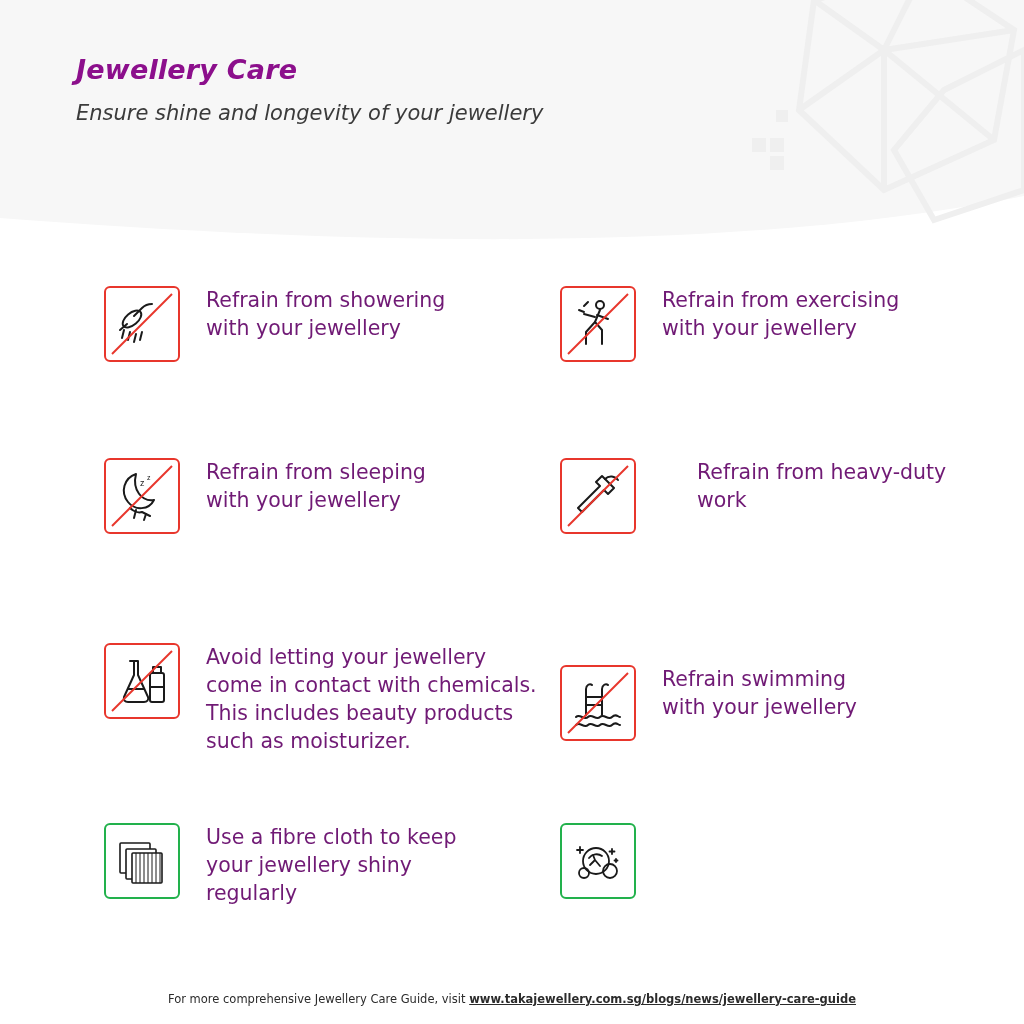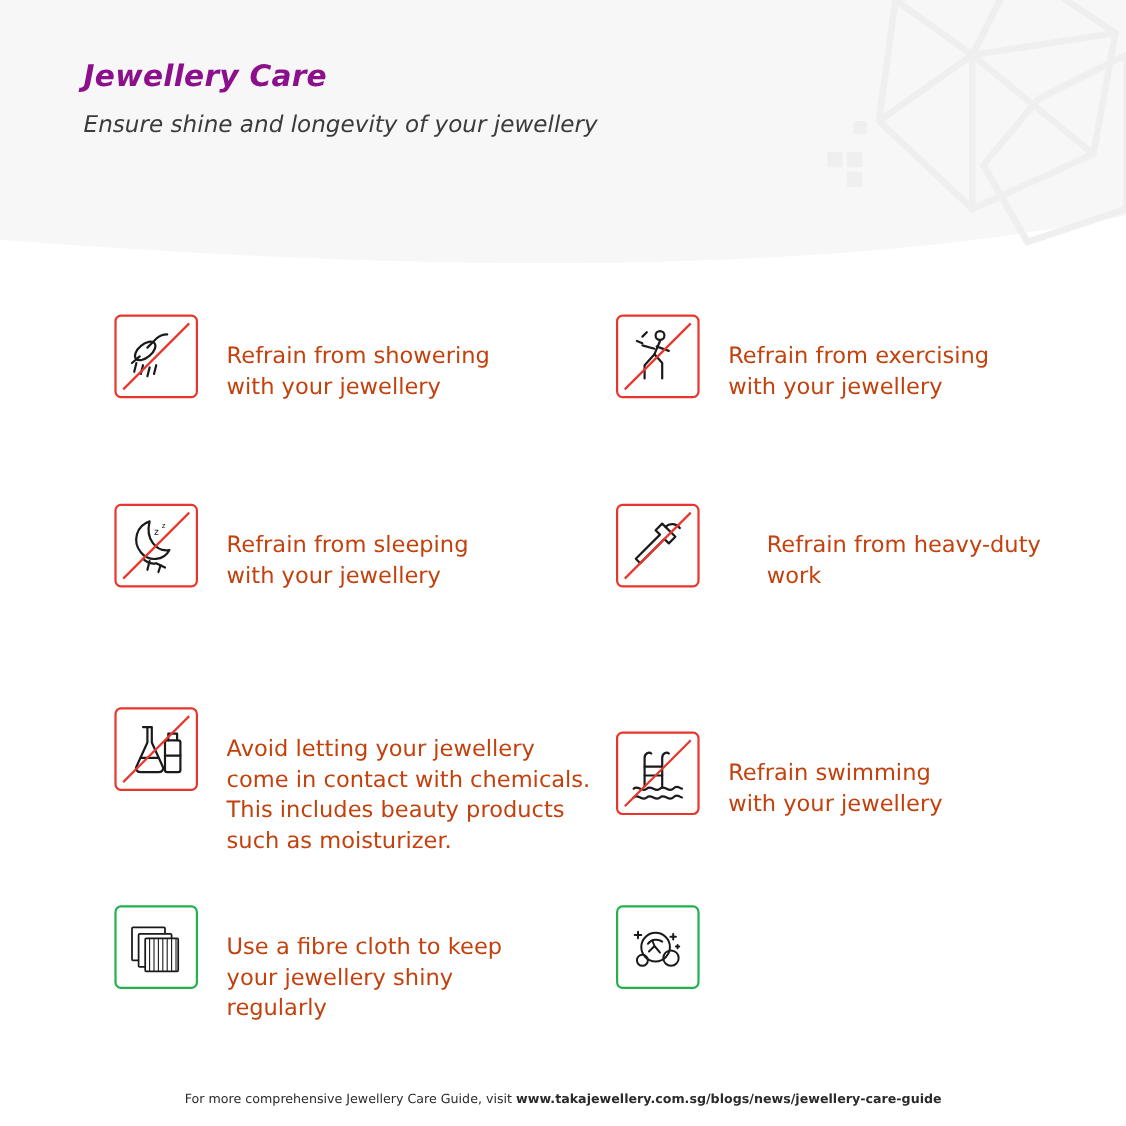--- a/index.html
+++ b/index.html
@@ -88,39 +88,39 @@
     flex: 0 0 auto;
     position: relative;
     background: #fff;
   }
   .tip-icon.good {
     border-color: #22b14c;
   }
   .tip-text {
     font-size: 20.5px;
     line-height: 28px;
-    color: #c2410c;
+    color: #701a75;
     margin-left: 26px;
     max-width: 340px;
     white-space: pre-line;
-    margin-top: 23px;
   }
 
   
   .footer {
     position: absolute;
     left: 0;
     bottom: 18px;
     width: 1024px;
     text-align: center;
     font-size: 11.5px;
     color: #2b2b2b;
   }
   .footer .url {
     font-weight: bold;
+    text-decoration: underline;
   }
 </style>
 </head>
 <body>
 
 <div class="header">
 
   <svg class="header-bg" viewBox="0 0 1024 260" preserveAspectRatio="none">
     <path d="M0,0 L1024,0 L1024,196 C760,248 420,250 0,218 Z" fill="#f7f7f7"></path>
   </svg>

